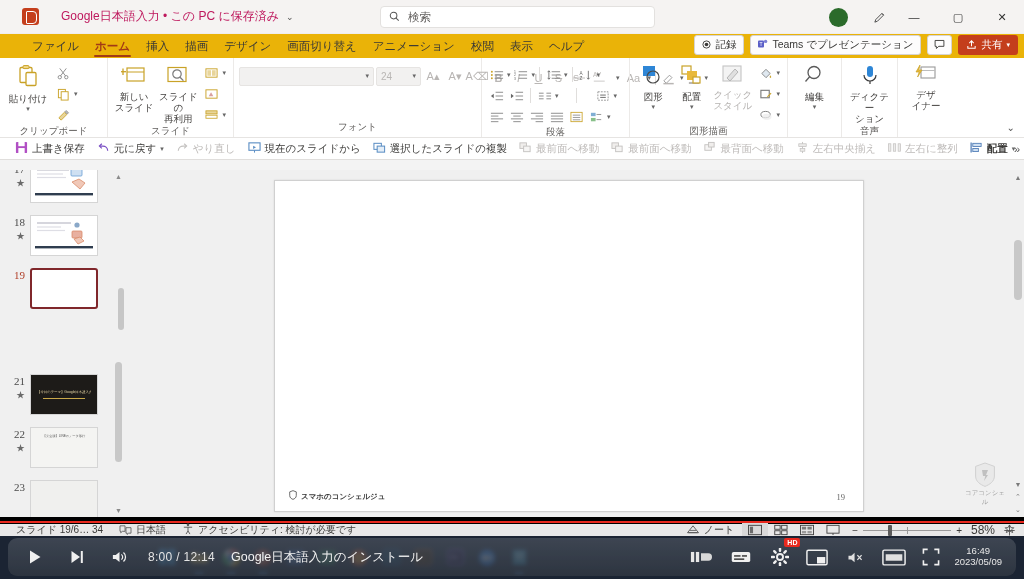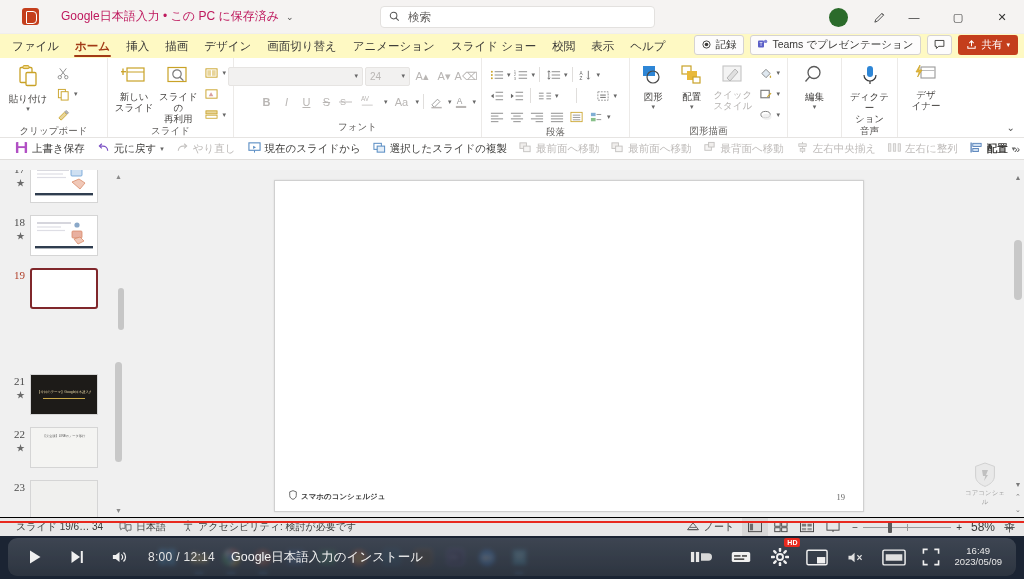--- a/index.html
+++ b/index.html
@@ -34,22 +34,22 @@
   }
   .searchbox .sicon { flex:none; }
   .searchbox .splace { font-size:11.5px; color:#605e5c; }
   .tb-right { position:absolute; right:0; top:0; height:34px; display:flex; align-items:center; }
   .avatar { width:19px; height:19px; border-radius:50%; background:#2b6b2b; margin-right:18px; }
   .pen-ico { width:26px; height:30px; display:flex; align-items:center; justify-content:center; }
   .wbtn { width:44px; height:34px; display:flex; align-items:center; justify-content:center; color:#333; }
 
   
   .tabstrip {
-    height:24px; background:#fef9c3; display:flex; align-items:center;
-    position:relative; padding-left:4px;
+    height:24px; background:#eab308; display:flex; align-items:center;
+    position:relative; padding-left:24px;
   }
   .tab { font-size:11.5px; color:#393836; padding:0 8px; height:24px;
          line-height:24px; white-space:nowrap; cursor:default; }
   .tab.active { color:#a23a16; font-weight:600; position:relative; }
   .tab.active::after {
     content:""; position:absolute; left:7px; right:7px; bottom:1px; height:2px;
     background:#a23a16; border-radius:1px;
   }
   .tabstrip-right { position:absolute; right:6px; top:1px; display:flex; align-items:center; gap:6px; }
   .mini-btn {
@@ -155,21 +155,21 @@
   .wm-text2 { font-size:6.5px; color:#444; margin-top:1px; }
   .rightscroll { position:absolute; right:0; top:0; bottom:0; width:12px; background:#f0f0f0; }
   .rs-arrow { position:absolute; left:0; width:12px; height:14px; display:flex;
               align-items:center; justify-content:center; font-size:7px; color:#7a7a7a; }
   .rs-thumb { position:absolute; left:2px; width:8px; background:#c8c8c8; border-radius:4px; }
 
   
   .statusbar {
     position:absolute; left:0; right:0; bottom:43px; height:19px; background:#e8e8e8;
     display:flex; align-items:center; font-size:10px; color:#3a3a38; padding-left:8px;
-    border-top:1px solid #000000;
+    border-top:7px solid #000000;
   }
   .sb-item { display:flex; align-items:center; gap:4px; padding:0 8px; white-space:nowrap; height:19px; }
   .sb-right { position:absolute; right:4px; display:flex; align-items:center; gap:0; height:19px; }
   .viewbtn { width:26px; height:19px; display:flex; align-items:center; justify-content:center; }
   .viewbtn.active { background:#d8d8d8; }
   .zoomslider { display:flex; align-items:center; gap:5px; padding:0 6px; }
   .zs-track { width:88px; height:1px; background:#9a9a9a; position:relative; }
   .zs-mid { position:absolute; left:44px; top:-3px; width:1px; height:7px; background:#9a9a9a; }
   .zs-knob { position:absolute; left:25px; top:-5px; width:4px; height:11px; background:#5a5a5a; border-radius:1px; }
   .zoom-pct { width:30px; text-align:center; font-size:12px; }
@@ -231,21 +231,20 @@
   </div>
 
   <div class="tabstrip">
     <div class="tab">ファイル</div>
     <div class="tab active">ホーム</div>
     <div class="tab">挿入</div>
     <div class="tab">描画</div>
     <div class="tab">デザイン</div>
     <div class="tab">画面切り替え</div>
     <div class="tab">アニメーション</div>
-    <div class="tab">スライド ショー</div>
     <div class="tab">校閲</div>
     <div class="tab">表示</div>
     <div class="tab">ヘルプ</div>
 
     <div class="tabstrip-right">
       <div class="mini-btn">
         <span>
           <svg width="9" height="9" viewBox="0 0 10 10">
               <circle cx="5" cy="5" r="4" fill="none" stroke="#3a3937" stroke-width="1"></circle>
               <circle cx="5" cy="5" r="2" fill="#3a3937"></circle>
@@ -383,21 +382,21 @@
                 </svg>
             </span>
             <span class="caret">▾</span>
           </div>
         </div>
       </div>
       <div class="rgroup-label">スライド</div>
     </div>
 
     <div class="rgroup fontgrp">
-      <div class="rgroup-body" style="flex-direction:column; align-items:flex-end; padding-top:4px;">
+      <div class="rgroup-body" style="flex-direction:row; align-items:flex-start; padding-top:4px;">
         <div class="fontrow1">
           <div class="fname">
             <span></span>
             <span class="caret" style="margin-left:4px">▾</span>
           </div>
           <div class="fsize">
             <span>24</span>
             <span class="caret">▾</span>
           </div>
           <div class="fbtn">A▴</div>

